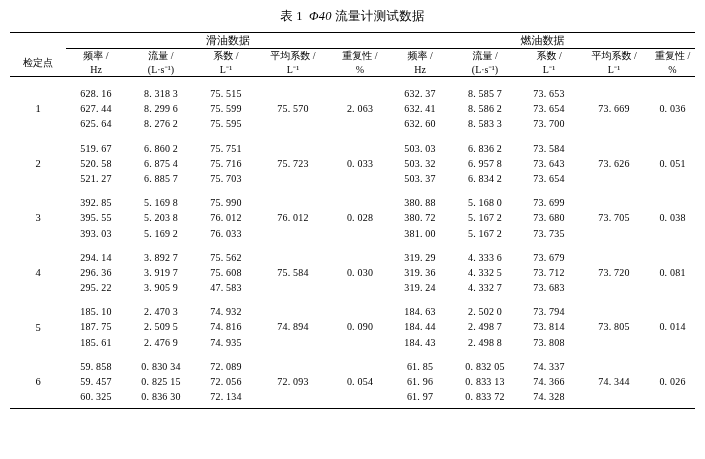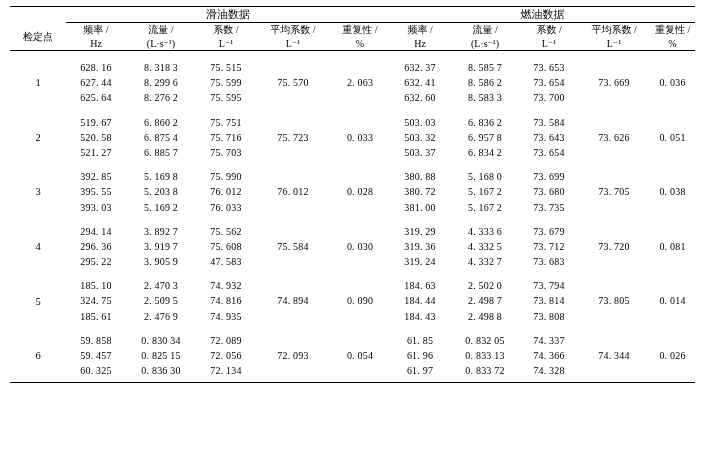--- a/index.html
+++ b/index.html
@@ -32,20 +32,21 @@
   }
   .caption .cap-sym {
     font-style: italic;
     font-family: "Liberation Serif", serif;
   }
   table.data {
     width: 685px;
     border-collapse: collapse;
     font-size: 10.5px;
     table-layout: fixed;
+    font-family: Liberation Serif, serif;
   }
   table.data td, table.data th {
     padding: 0;
     font-weight: normal;
     vertical-align: middle;
     text-align: center;
   }
   .rule-top td {
     border-top: 1.4px solid #000;
   }
@@ -80,20 +81,23 @@
   }
   td.ckpt {
     font-size: 10.5px;
   }
 </style>
 </head>
 <body>
 
 <div class="page">
 
+  <div class="caption">
+    <span class="cap-num">表 1</span><span class="cap-sym">Φ40</span> <span>流量计测试数据</span>
+  </div>
 
   <table class="data">
     <colgroup>
       <col style="width:56px">
       <col style="width:60px">
       <col style="width:70px">
       <col style="width:60px">
       <col style="width:74px">
       <col style="width:60px">
       <col style="width:60px">
@@ -319,21 +323,21 @@
         <td class="num">0. 081</td>
       </tr>
       <tr class="spacer-row">
           <td colspan="11"></td>
         </tr>
 
       <tr>
         <td class="ckpt">5</td>
         <td class="num">
           <div>185. 10</div>
-          <div>324. 75</div>
+          <div>187. 75</div>
           <div>185. 61</div>
         </td>
         <td class="num">
           <div>2. 470 3</div>
           <div>2. 509 5</div>
           <div>2. 476 9</div>
         </td>
         <td class="num">
           <div>74. 932</div>
           <div>74. 816</div>

